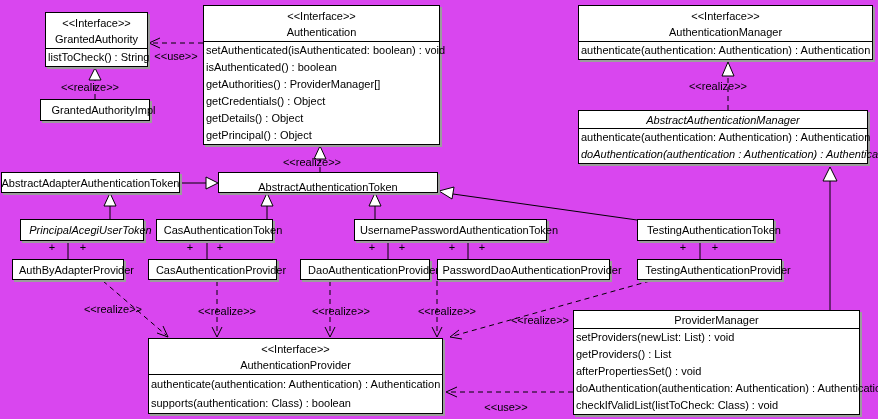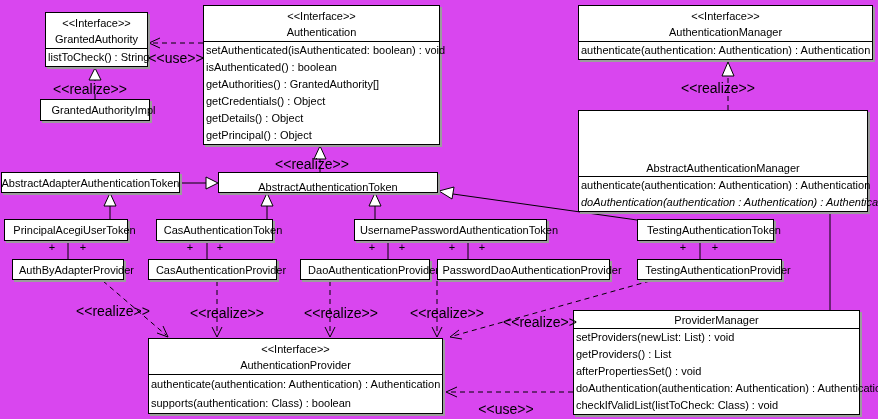--- a/index.html
+++ b/index.html
@@ -4,27 +4,27 @@
 <style>
   html,body{margin:0;padding:0;}
   #canvas{position:relative;width:878px;height:419px;background:#d946ef;overflow:hidden;
           font-family:"Liberation Sans",sans-serif;}
   #wires{position:absolute;left:0;top:0;pointer-events:none;}
   .box{position:absolute;background:#fff;border:1px solid #000;box-shadow:2px 2px 0 #9c9c9c;
        font-size:11px;color:#000;}
   .title{text-align:center;padding:2px 3px 1px 3px;}
   .stereo{display:block;line-height:16px;}
   .name{display:block;line-height:16px;white-space:nowrap;}
-  .abstract > .title .name{margin-top:48px;}
+  .abstract > .title .name{font-style:italic;}
   .solo{display:flex;align-items:center;justify-content:center;height:100%;white-space:nowrap;padding-left:17px;}
   .sep{border-top:1px solid #000;height:0;}
   .m{line-height:17px;padding:0 2px;white-space:nowrap;}
   .m19{line-height:19px;}
   .em{font-style:italic;}
-  .lbl{position:absolute;font-size:14px;color:#000;transform:translateX(-50%);white-space:nowrap;}
+  .lbl{position:absolute;font-size:11px;color:#000;transform:translateX(-50%);white-space:nowrap;}
   .plus{position:absolute;font-size:11px;color:#000;transform:translateX(-50%);line-height:11px;}
 </style>
 </head>
 <body>
 
 <div id="canvas">
 
   <svg id="wires" width="878" height="419">
     <g stroke="#000" stroke-width="1" fill="none">
 
@@ -135,21 +135,21 @@
   </div>
 
   <div class="box" style="left:203px;top:5px;width:235px;">
     <div class="title">
       <span class="stereo">&lt;&lt;Interface&gt;&gt;</span>
       <span class="name">Authentication</span>
     </div>
     <div class="sep"></div>
     <div class="m">setAuthenticated(isAuthenticated: boolean) : void</div>
     <div class="m">isAuthenticated() : boolean</div>
-    <div class="m">getAuthorities() : GrantedAuthority[]</div>
+    <div class="m">getAuthorities() : ProviderManager[]</div>
     <div class="m">getCredentials() : Object</div>
     <div class="m">getDetails() : Object</div>
     <div class="m">getPrincipal() : Object</div>
   </div>
 
   <div class="box" style="left:578px;top:5px;width:293px;">
     <div class="title">
       <span class="stereo">&lt;&lt;Interface&gt;&gt;</span>
       <span class="name">AuthenticationManager</span>
     </div>
@@ -167,21 +167,21 @@
   </div>
 
   <div class="box abstract" style="left:1px;top:172px;width:177px;height:19px;">
     <div class="solo name title" style="padding:0;text-align:right;">AbstractAdapterAuthenticationToken</div>
   </div>
 
   <div class="box abstract" style="left:218px;top:172px;width:218px;height:19px;">
     <div class="solo name title" style="padding:4px;">AbstractAuthenticationToken</div>
   </div>
 
-  <div class="box" style="left:4px;top:219px;width:122px;height:20px;">
+  <div class="box" style="left:20px;top:219px;width:122px;height:20px;font-style:italic;">
     <div class="solo">PrincipalAcegiUserToken</div>
   </div>
   <div class="box" style="left:156px;top:219px;width:115px;height:20px;">
     <div class="solo">CasAuthenticationToken</div>
   </div>
   <div class="box" style="left:354px;top:219px;width:191px;height:20px;">
     <div class="solo">UsernamePasswordAuthenticationToken</div>
   </div>
   <div class="box" style="left:637px;top:219px;width:135px;height:20px;">
     <div class="solo">TestingAuthenticationToken</div>

